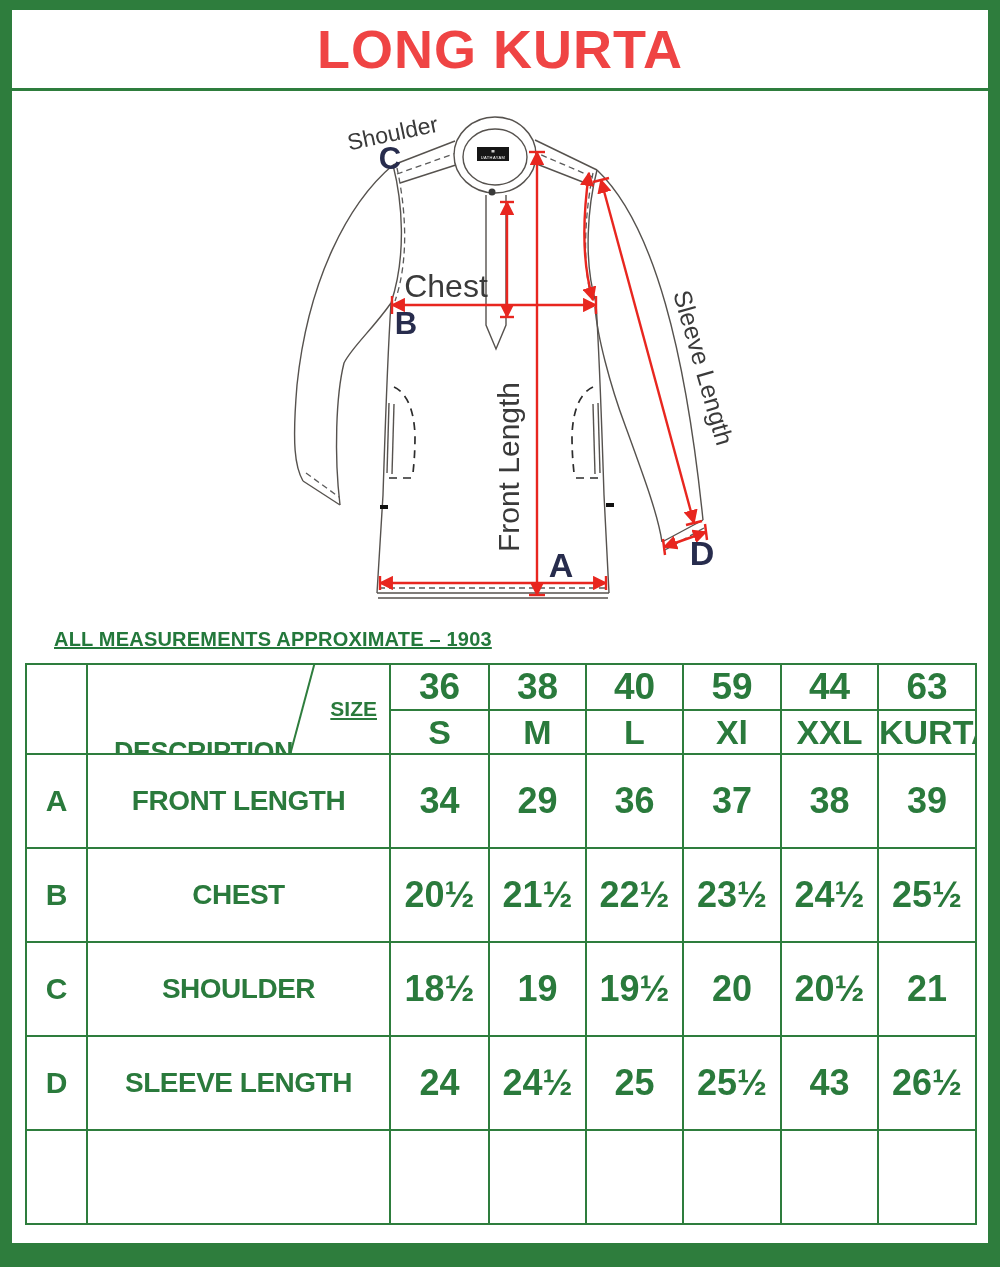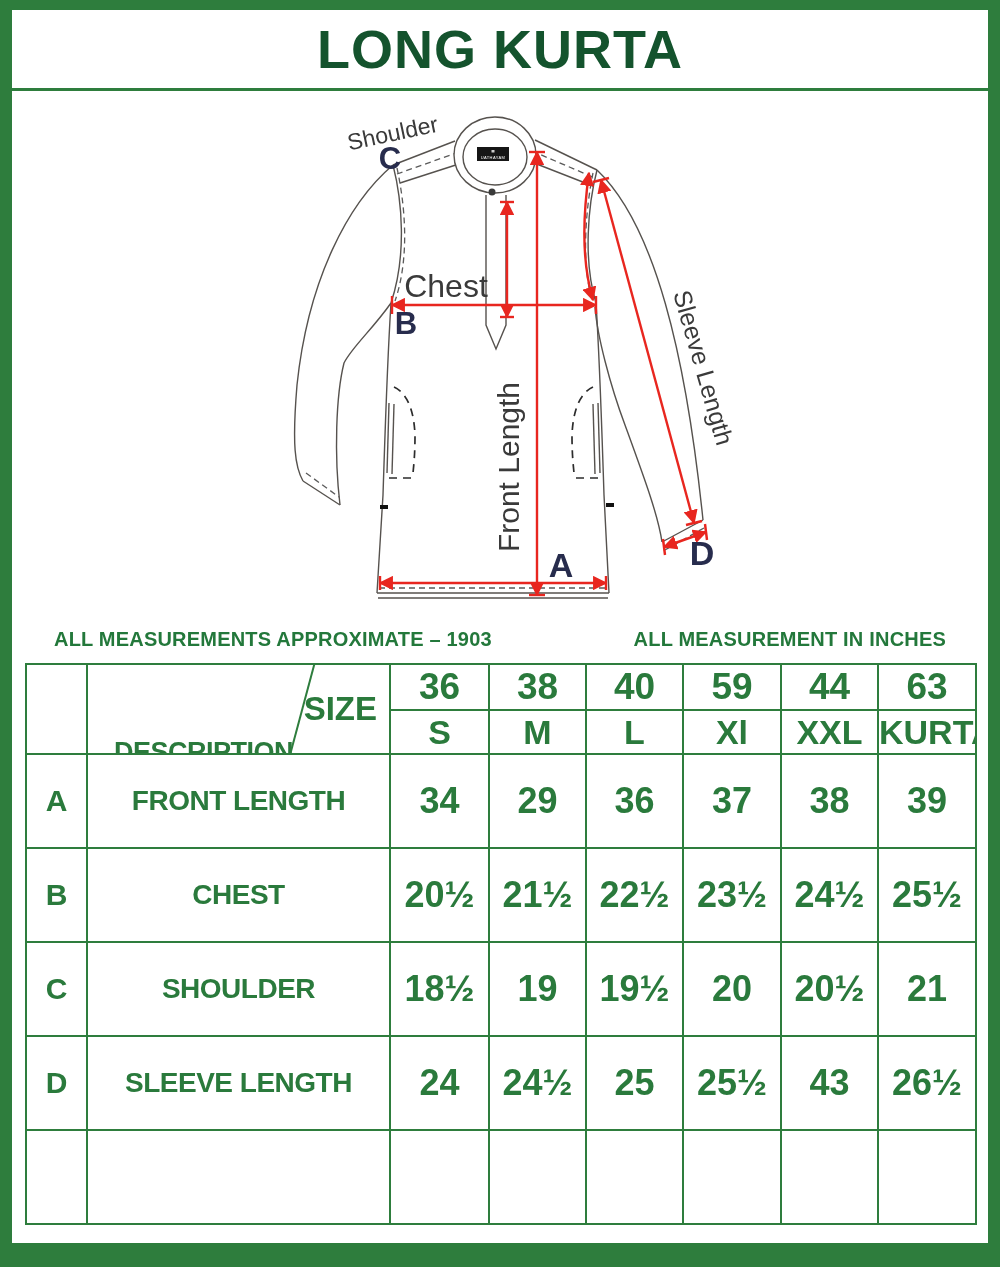--- a/index.html
+++ b/index.html
@@ -13,33 +13,33 @@
     position:absolute;left:12px;top:10px;width:976px;height:1233px;
     background:#ffffff;
   }
   .title-band{
     position:absolute;left:12px;top:10px;width:976px;height:78px;
     border-bottom:3px solid #2e7d3d;
     display:flex;align-items:center;justify-content:center;
     background:#fff;
   }
   .title-band h1{
-    margin:0;font-size:54px;font-weight:bold;color:#14532d;
+    margin:0;font-size:54px;font-weight:bold;color:#ef4444;
     letter-spacing:1px;
   }
   .diagram{
     position:absolute;left:0;top:95px;width:1000px;height:555px;
   }
   .notes{
     position:absolute;left:54px;top:628px;width:892px;
     display:flex;justify-content:space-between;align-items:baseline;
     z-index:2;
   }
   .notes span{
-    font-size:20px;font-weight:bold;color:#23783b;letter-spacing:0.2px;
+    font-size:20px;font-weight:bold;color:#23783b;letter-spacing:0.2px;text-decoration:underline;
   }
   table.size-table{
     position:absolute;left:25px;top:663px;width:950px;
     border-collapse:collapse;table-layout:fixed;
     z-index:2;background:transparent;
   }
   table.size-table td{
     border:2px solid #2e7d3d;
     text-align:center;vertical-align:middle;
     color:#2a7a3c;font-weight:bold;
@@ -53,21 +53,22 @@
   td.letter{font-size:30px;}
   td.desc{font-size:28px;letter-spacing:-0.5px;}
   td.val{font-size:36px;margin-left:40px;}
   td.corner{position:relative;}
   .desc-lbl{
     position:absolute;left:26px;top:50%;transform:translateY(-50%);
     font-size:27px;letter-spacing:-0.5px;margin-top:43px;
   }
   .size-lbl{
     position:absolute;right:12px;top:50%;transform:translateY(-50%);
-    font-size:33px;
+    font-size:21px;
+    text-decoration:underline;
   }
   .slash{
     position:absolute;left:212px;top:-2px;width:2px;height:102px;
     background:#2e7d3d;transform:rotate(15deg);
   }
 </style>
 </head>
 <body>
 
 <div class="sheet"></div>
@@ -171,21 +172,20 @@
   <text x="446" y="202" font-size="32" fill="#3a3a3a" text-anchor="middle">Chest</text>
   <text x="406" y="239" font-size="31" font-weight="bold" fill="#272c4d" text-anchor="middle">B</text>
   <text x="519" y="372" transform="rotate(-90 519 372)" font-size="30" fill="#3a3a3a" text-anchor="middle">Front Length</text>
   <text x="561" y="482" font-size="34" font-weight="bold" fill="#272c4d" text-anchor="middle">A</text>
   <text x="695" y="275" transform="rotate(74 695 275)" font-size="25" fill="#3a3a3a" text-anchor="middle">Sleeve Length</text>
   <text x="702" y="470" font-size="34" font-weight="bold" fill="#272c4d" text-anchor="middle">D</text>
 </svg>
 
 <div class="notes">
   <span>ALL MEASUREMENTS APPROXIMATE – 1903</span>
-  <span>ALL MEASUREMENT IN INCHES</span>
 </div>
 
 <table class="size-table">
   <colgroup>
     <col style="width:61px">
       <col style="width:303px">
     <col style="width:99px">
       <col style="width:97px">
       <col style="width:97px">
     <col style="width:98px">

